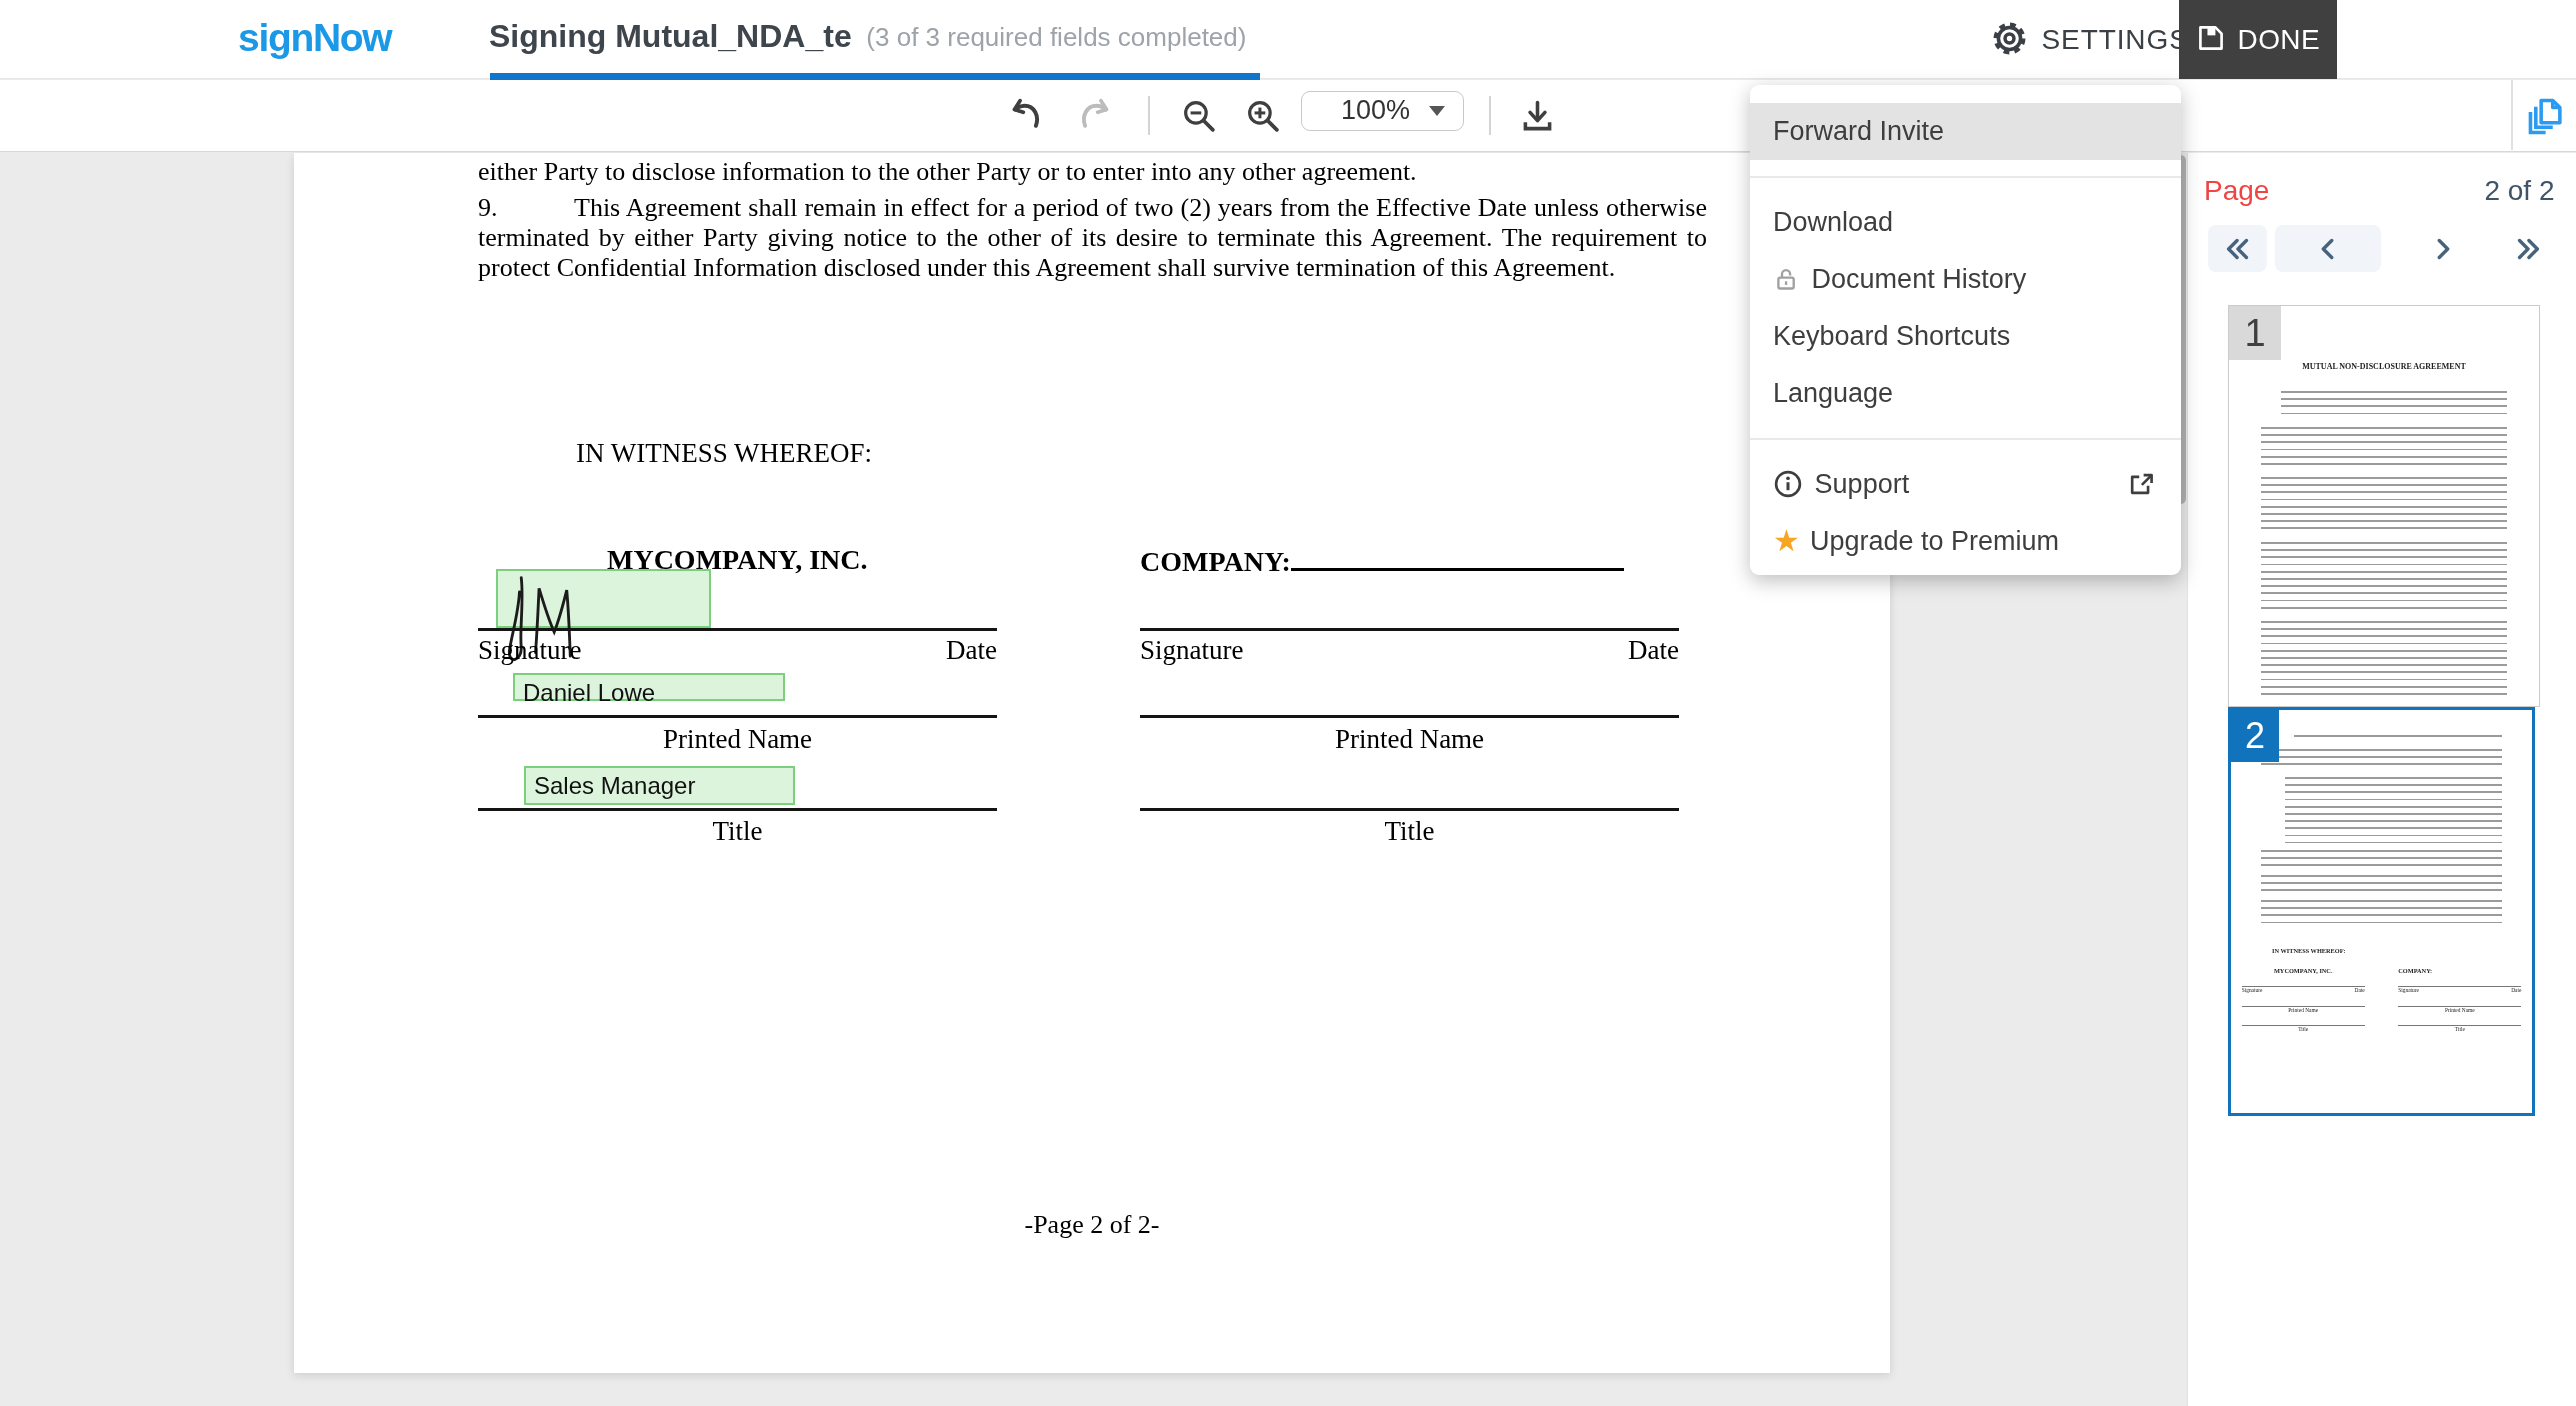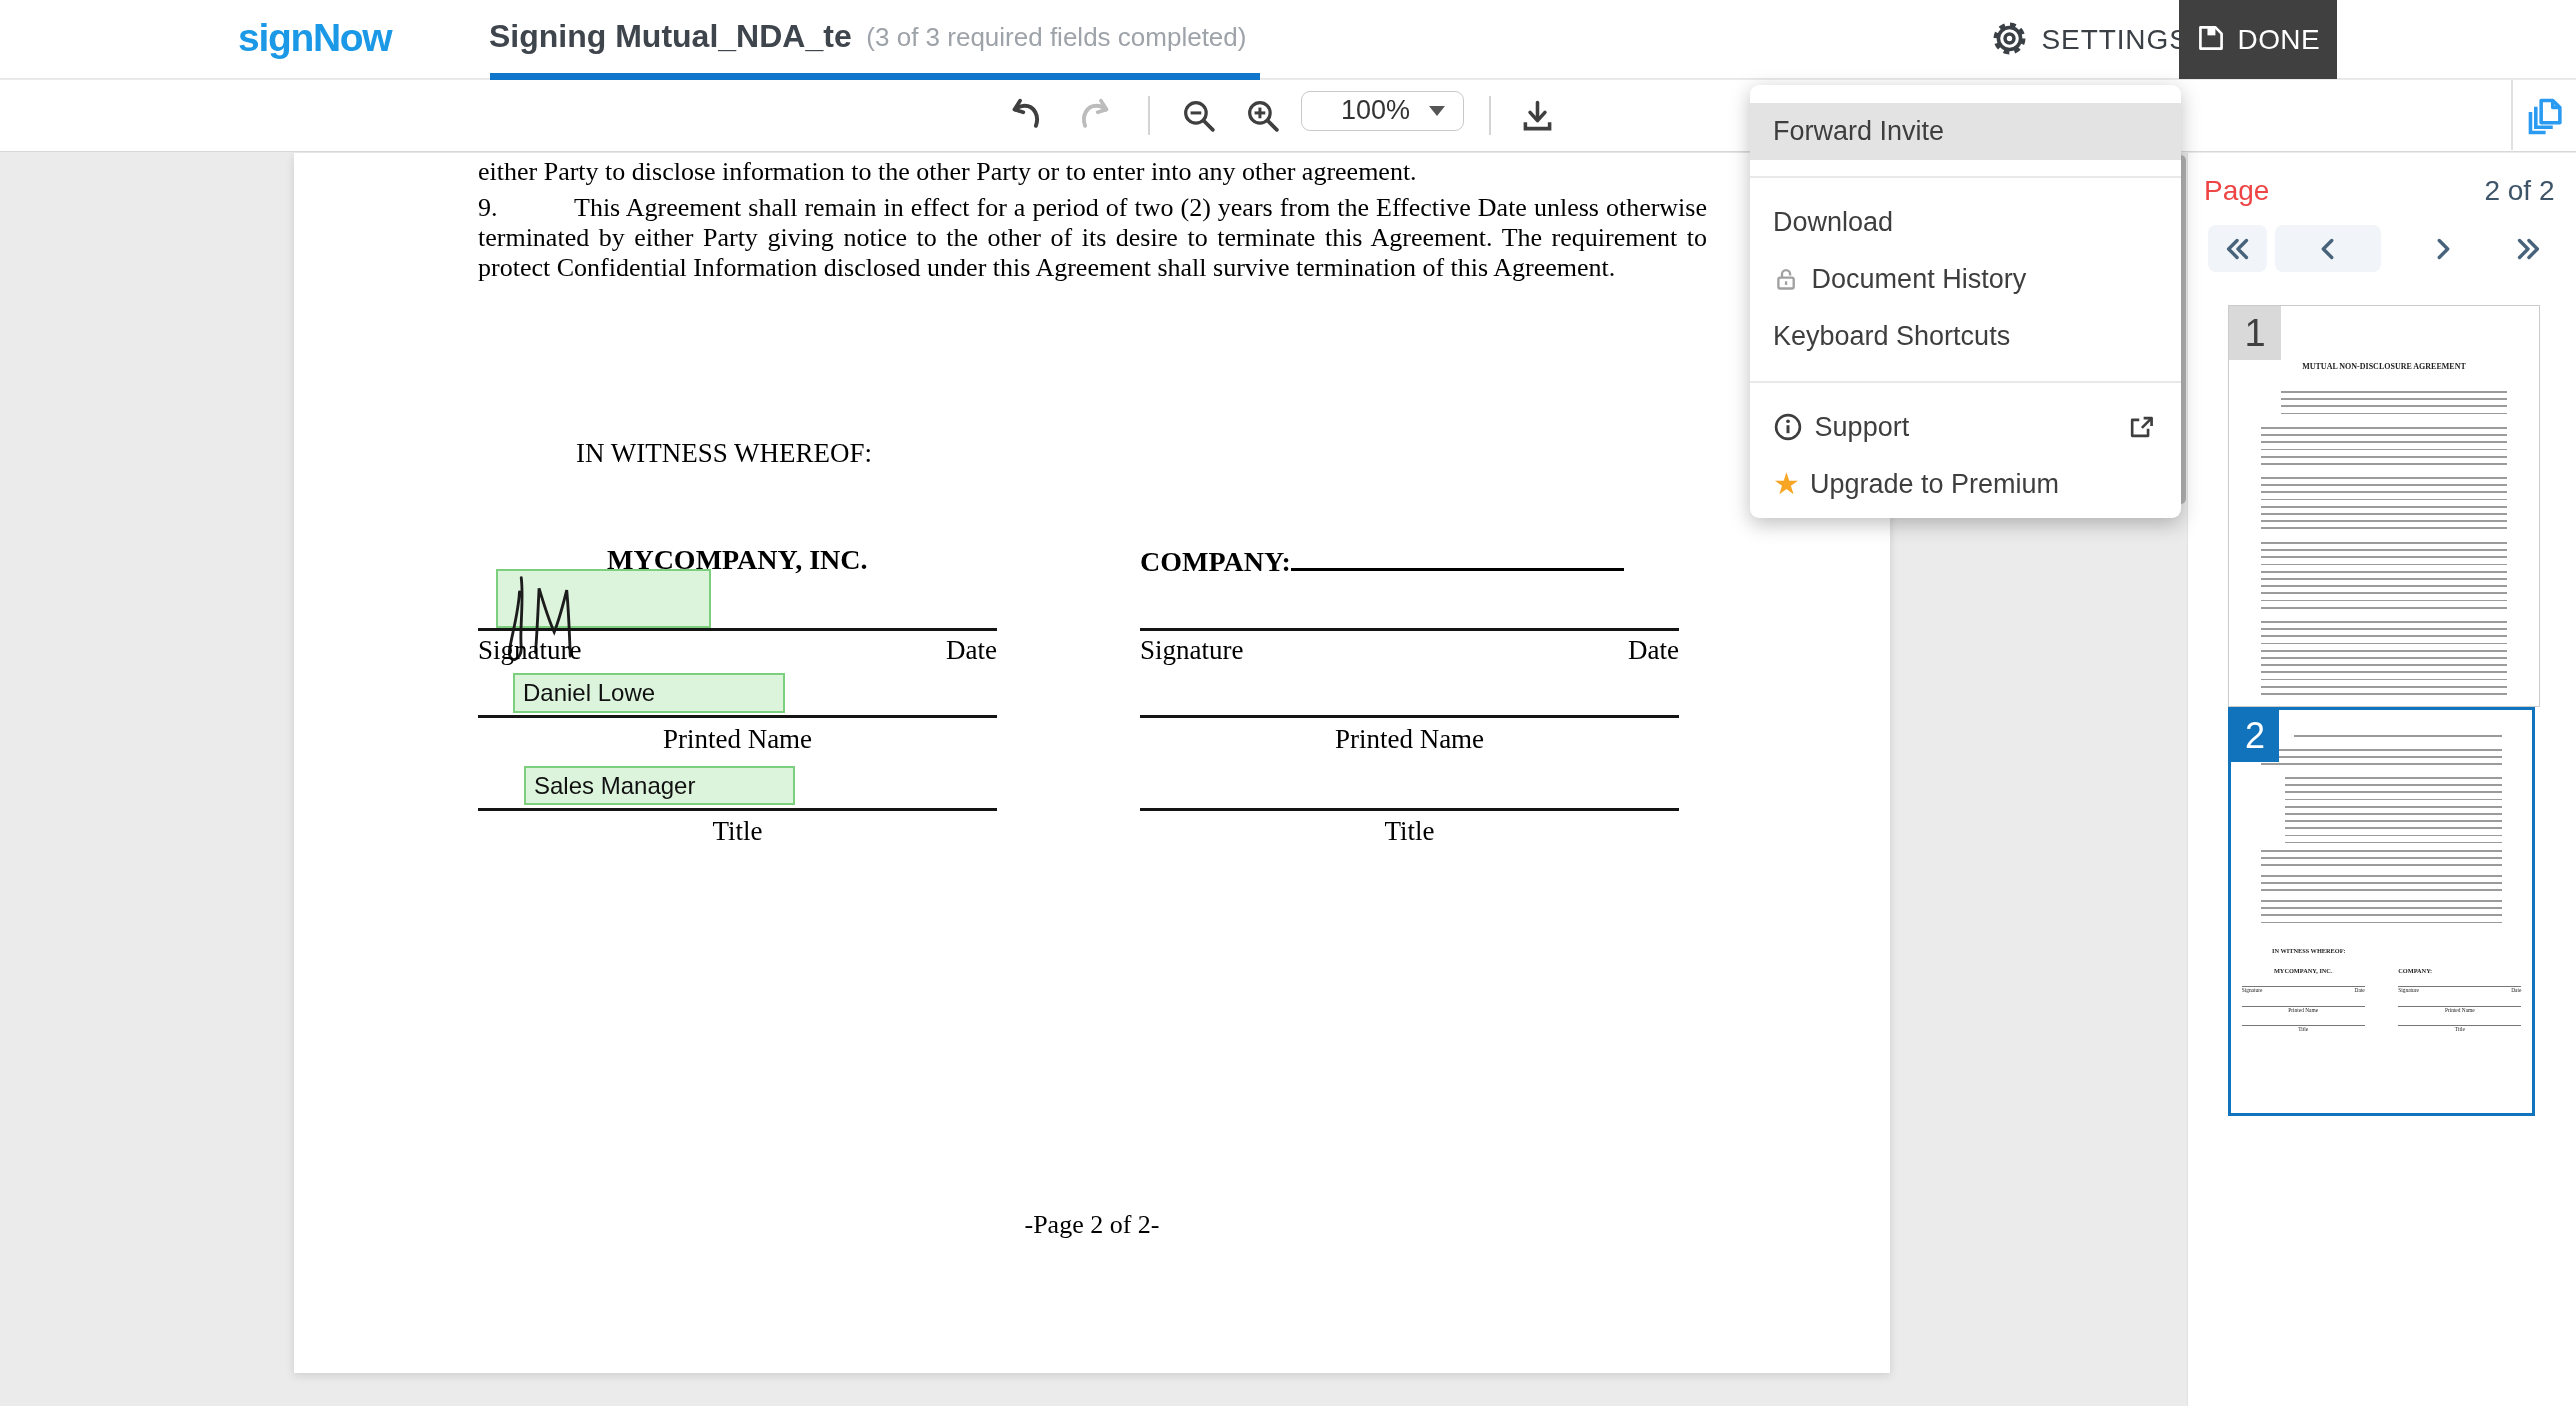--- a/index.html
+++ b/index.html
@@ -195,21 +195,21 @@
     <div class="hline" style="left:846px; top:475px; width:539px"></div>
     <div class="lab-row" style="left:184px; top:482px; width:519px">
       <span>Signature</span>
       <span>Date</span>
     </div>
     <div class="lab-row" style="left:846px; top:482px; width:539px">
       <span>Signature</span>
       <span>Date</span>
     </div>
 
-    <div class="txt-field" style="left:219px; top:520px; width:272px; height:40px">Daniel Lowe</div>
+    <div class="txt-field" style="left:219px; top:520px; width:272px; height:28px">Daniel Lowe</div>
     <div class="hline" style="left:184px; top:562px; width:519px"></div>
     <div class="hline" style="left:846px; top:562px; width:539px"></div>
     <div class="lab-center" style="left:184px; top:571px; width:519px">Printed Name</div>
     <div class="lab-center" style="left:846px; top:571px; width:539px">Printed Name</div>
 
     <div class="txt-field" style="left:230px; top:613px; width:271px; height:39px">Sales Manager</div>
     <div class="hline" style="left:184px; top:655px; width:519px"></div>
     <div class="hline" style="left:846px; top:655px; width:539px"></div>
     <div class="lab-center" style="left:184px; top:663px; width:519px">Title</div>
     <div class="lab-center" style="left:846px; top:663px; width:539px">Title</div>
@@ -235,20 +235,23 @@
       <svg width="27" height="27" viewBox="0 0 30 30">
         <rect x="6" y="13" width="17" height="12" rx="2" fill="none" stroke="#a0a0a0" stroke-width="2.6"></rect>
         <path d="M10 13 v-4 a4.5 4.5 0 0 1 9 0 v1.5" fill="none" stroke="#a0a0a0" stroke-width="2.6"></path>
         <line x1="14.5" y1="17" x2="14.5" y2="21" stroke="#a0a0a0" stroke-width="2.6"></line>
       </svg>
     </span>
     <span>Document History</span>
   </div>
   <div class="menu-item">
     <span>Keyboard Shortcuts</span>
+  </div>
+  <div class="menu-item">
+    <span>Language</span>
   </div>
   <div class="menu-div"></div>
   <div class="menu-item">
     <span class="mi-icon">
       <svg width="30" height="30" viewBox="0 0 34 34">
         <circle cx="17" cy="17" r="13.5" fill="none" stroke="#3e3e3e" stroke-width="3"></circle>
         <circle cx="17" cy="10.5" r="2.1" fill="#3e3e3e"></circle>
         <line x1="17" y1="15" x2="17" y2="24" stroke="#3e3e3e" stroke-width="3.4"></line>
       </svg>
     </span>

